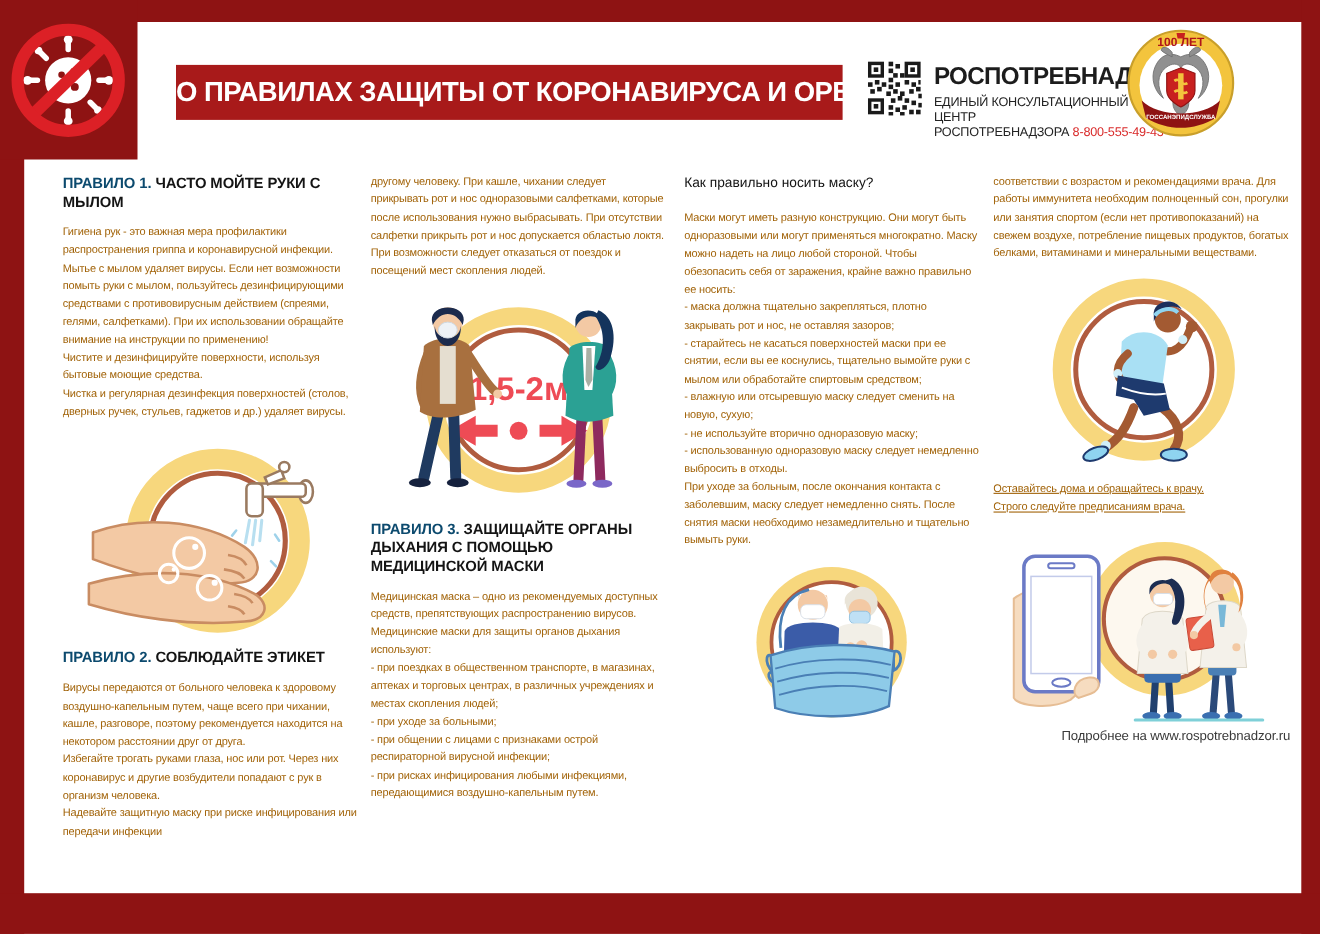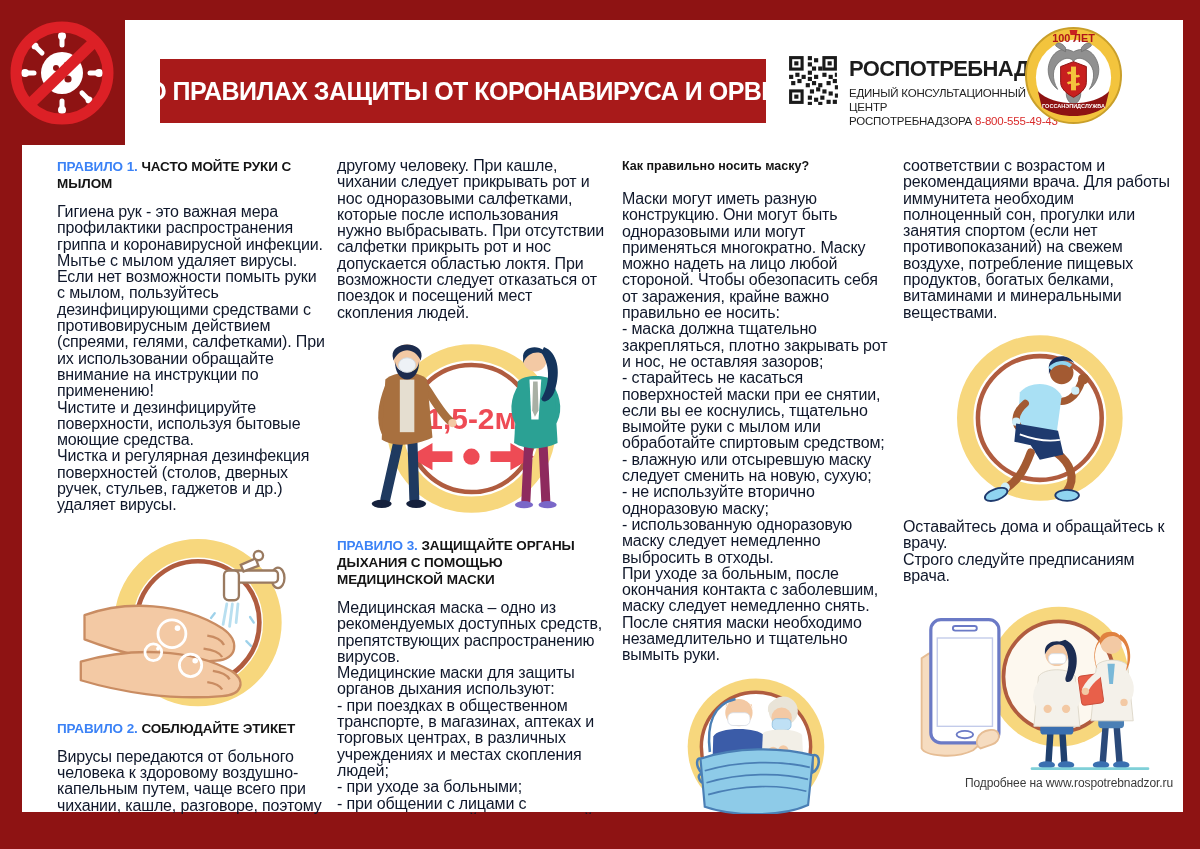--- a/index.html
+++ b/index.html
@@ -4,39 +4,39 @@
 <style>
   html,body{margin:0;padding:0;background:#555;}
   .page{position:relative;width:1200px;height:849px;background:#ffffff;
         font-family:"Liberation Sans",sans-serif;overflow:hidden;margin:0 auto;}
   .frame{position:absolute;background:#8e1313;}
   .frame-top{left:0;top:0;width:1200px;height:20px;}
   .frame-left{left:0;top:0;width:22px;height:849px;}
   .frame-right{right:0;top:0;width:17px;height:849px;}
   .frame-bottom{left:0;bottom:0;width:1200px;height:37px;}
   .novirus-box{position:absolute;left:0;top:0;width:125px;height:145px;background:#8e1313;}
-  .title-banner{position:absolute;left:160px;top:59px;width:606px;height:64px;background:#a81a1a;
-        display:flex;align-items:center;justify-content:center;}
+  .title-banner{position:absolute;left:160px;top:59px;width:606px;height:50px;background:#a81a1a;
+        display:flex;align-items:center;}
   .title-banner h1{margin:0;font-size:25px;font-weight:bold;color:#ffffff;letter-spacing:-0.5px;white-space:nowrap;}
   .qr{position:absolute;left:787px;top:54px;width:52px;height:52px;}
   .agency-block{position:absolute;left:849px;top:56px;width:210px;}
   .agency-name{font-size:22px;font-weight:bold;color:#1c1c1c;letter-spacing:-0.6px;}
   .agency-sub{font-size:11.5px;font-weight:normal;color:#222222;margin-top:4px;line-height:14px;letter-spacing:-0.2px;}
   .agency-sub .phone{color:#d92b2b;}
   .emblem{position:absolute;left:1024px;top:26px;width:99px;height:99px;}
   .col{position:absolute;top:158px;height:656px;overflow:hidden;}
   .col1{left:57px;width:268px;}
   .col2{left:337px;width:268px;}
   .col3{left:622px;width:268px;}
   .col4{left:903px;width:270px;}
   .rh{font-size:13.5px;font-weight:bold;line-height:17px;color:#141414;letter-spacing:-0.1px;}
-  .rh .lbl{color:#3b82f6;}
-  .bd{font-size:16px;line-height:16.3px;letter-spacing:-0.15px;color:#0f172a;white-space:pre-line;margin:12px 0 0 0;}
+  .rh .lbl{color:#0c4a6e;}
+  .bd{font-size:10px;line-height:16.3px;letter-spacing:-0.15px;color:#a16207;white-space:pre-line;margin:12px 0 0 0;}
   .bd.first{margin-top:0;}
-  .bd-title{font-size:12.5px;font-weight:bold;color:#141414;line-height:17px;}
+  .bd-title{font-size:12.5px;font-weight:normal;color:#141414;line-height:17px;}
   .illus{display:block;margin:10px auto;}
   .more{font-size:12px;color:#3a3a3a;text-align:right;letter-spacing:-0.1px;}
 </style>
 </head>
 <body>
 
 <div class="page">
 
   <div class="frame frame-top"></div>
   <div class="frame frame-left"></div>
@@ -351,21 +351,21 @@
 
         <path d="M96,106 L142,114 L148,140 L122,146 L112,130 L94,126 Z" fill="#1e3a6e"></path>
         <path d="M100,118 C116,124 132,126 144,124" stroke="#ffffff" stroke-width="2" fill="none"></path>
 
         <path d="M112,138 C104,160 96,170 84,178" stroke="#a35a32" stroke-width="9" stroke-linecap="round" fill="none"></path>
         <circle cx="84" cy="176" r="5" fill="#cfeef8"></circle>
         <ellipse cx="74" cy="184" rx="13" ry="6" fill="#8fd4f0" stroke="#1e3a6e" stroke-width="2" transform="rotate(-20 74 184)"></ellipse>
       </g>
     </svg>
 
-    <p class="bd" style="margin-top:10px;">Оставайтесь дома и обращайтесь к врачу.
+    <p class="bd" style="margin-top:10px;text-decoration:underline;">Оставайтесь дома и обращайтесь к врачу.
 Строго следуйте предписаниям врача.</p>
 
     <svg class="illus" width="250" height="184" viewBox="0 0 265 200" style="margin:8px auto 0 auto;">
       <circle cx="155" cy="92" r="76" fill="#f7d77d"></circle>
       <circle cx="155" cy="92" r="60" fill="#fdf8ef" stroke="#b05c3f" stroke-width="4"></circle>
 
       <g>
         <path d="M6,72 C30,54 62,58 80,72 C92,80 94,92 85,96 C93,101 95,112 86,117 C94,123 93,133 84,137 C91,143 89,153 80,156 L62,172 C42,182 10,178 6,170 Z" fill="#f6dcc0" stroke="#e6bd94" stroke-width="2"></path>
         <rect x="16" y="30" width="74" height="134" rx="11" fill="#ffffff" stroke="#6b7ac6" stroke-width="3.5"></rect>
         <rect x="23" y="50" width="60" height="96" fill="#ffffff" stroke="#c3cbea" stroke-width="1.5"></rect>

